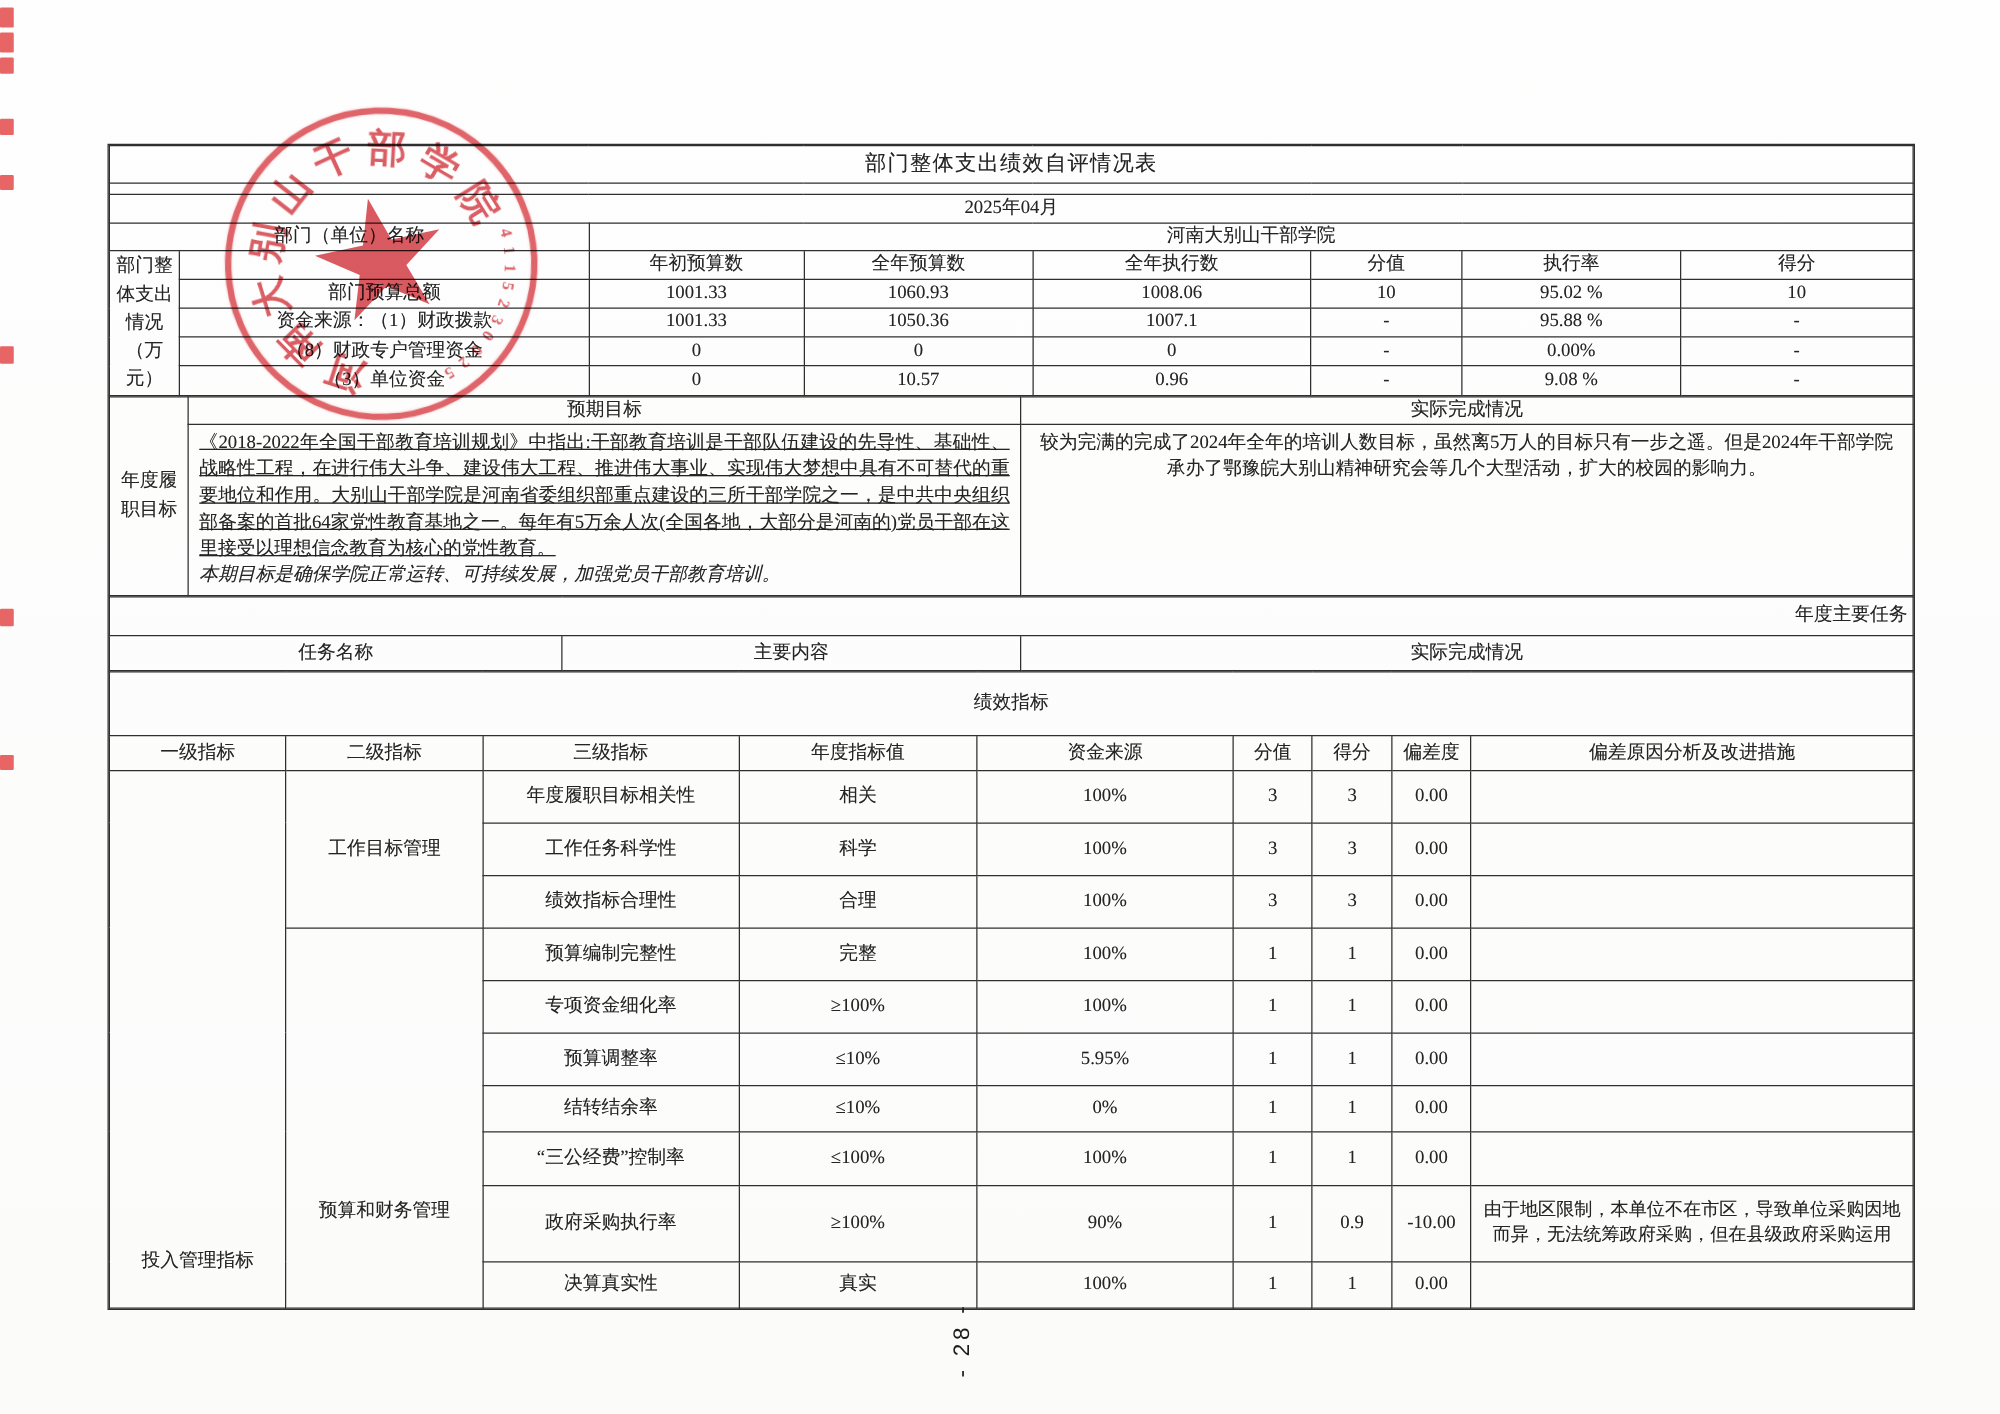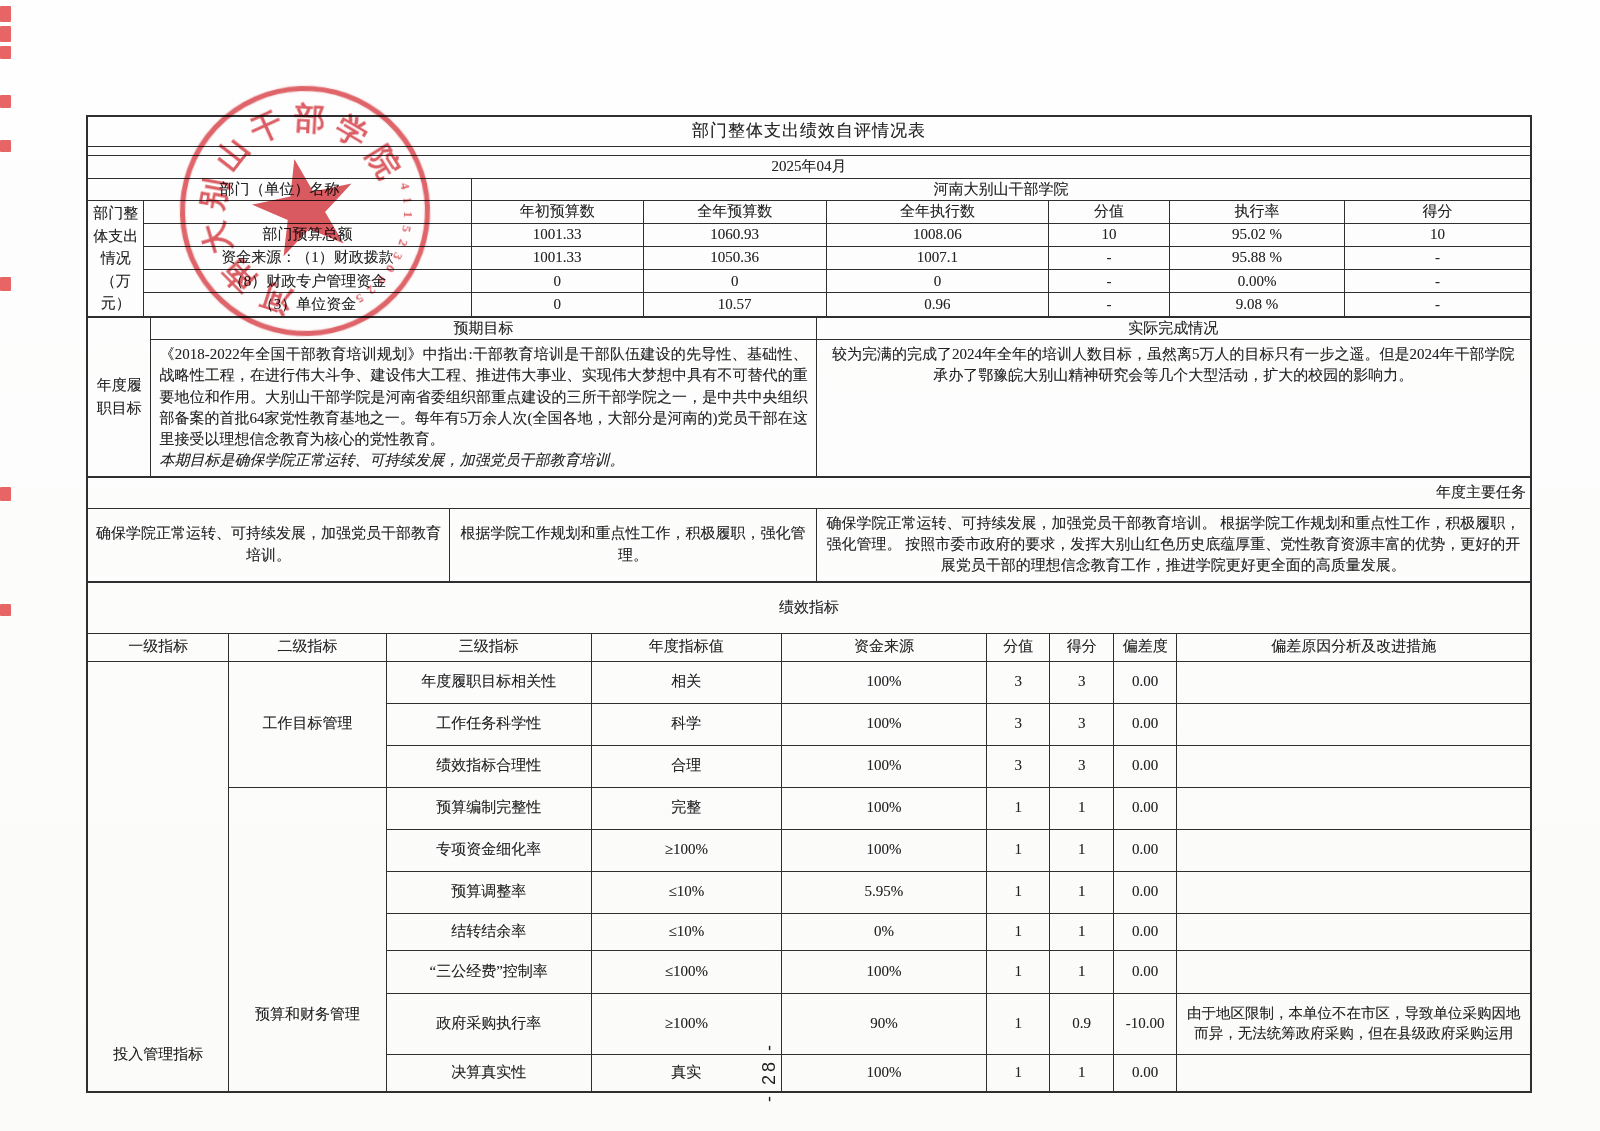--- a/index.html
+++ b/index.html
@@ -195,42 +195,42 @@
           <col style="width:49.5%">
       </colgroup>
       <tbody>
           <tr class="goal-hdr">
         <td rowspan="2" class="goal-label" style="line-height:1.5;">年度履职目标</td>
         <td>预期目标</td>
         <td>实际完成情况</td>
       </tr>
       <tr class="goal-body">
         <td class="para">
-          <div style="text-align:justify;">《2018-2022年全国干部教育培训规划》中指出:干部教育培训是干部队伍建设的先导性、基础性、战略性工程，在进行伟大斗争、建设伟大工程、推进伟大事业、实现伟大梦想中具有不可替代的重要地位和作用。大别山干部学院是河南省委组织部重点建设的三所干部学院之一，是中共中央组织部备案的首批64家党性教育基地之一。每年有5万余人次(全国各地，大部分是河南的)党员干部在这里接受以理想信念教育为核心的党性教育。</div>
+          <div style="text-align:justify;text-decoration:underline;">《2018-2022年全国干部教育培训规划》中指出:干部教育培训是干部队伍建设的先导性、基础性、战略性工程，在进行伟大斗争、建设伟大工程、推进伟大事业、实现伟大梦想中具有不可替代的重要地位和作用。大别山干部学院是河南省委组织部重点建设的三所干部学院之一，是中共中央组织部备案的首批64家党性教育基地之一。每年有5万余人次(全国各地，大部分是河南的)党员干部在这里接受以理想信念教育为核心的党性教育。</div>
           <div style="text-align:left;font-style:italic;">本期目标是确保学院正常运转、可持续发展，加强党员干部教育培训。</div>
         </td>
         <td class="para" style="vertical-align:top;">较为完满的完成了2024年全年的培训人数目标，虽然离5万人的目标只有一步之遥。但是2024年干部学院承办了鄂豫皖大别山精神研究会等几个大型活动，扩大的校园的影响力。</td>
       </tr>
     </tbody>
       </table>
 
     <table>
       <colgroup>
         <col style="width:25.1%">
           <col style="width:25.4%">
           <col style="width:49.5%">
       </colgroup>
       <tbody>
           <tr class="banner banner-mid">
         <td colspan="3">年度主要任务</td>
       </tr>
-      <tr class="task-row">
-        <td class="para">确保学院正常运转、可持续发展，加强党员干部教育培训。</td>
-        <td class="para">根据学院工作规划和重点性工作，积极履职，强化管理。</td>
-        <td class="para">确保学院正常运转、可持续发展，加强党员干部教育培训。 根据学院工作规划和重点性工作，积极履职，强化管理。 按照市委市政府的要求，发挥大别山红色历史底蕴厚重、党性教育资源丰富的优势，更好的开展党员干部的理想信念教育工作，推进学院更好更全面的高质量发展。</td>
+      <tr class="hdr">
+        <td>任务名称</td>
+        <td>主要内容</td>
+        <td>实际完成情况</td>
       </tr>
     </tbody>
       </table>
 
     <table>
       <colgroup>
         <col style="width:9.8%">
           <col style="width:10.9%">
           <col style="width:14.2%">
         <col style="width:13.2%">

